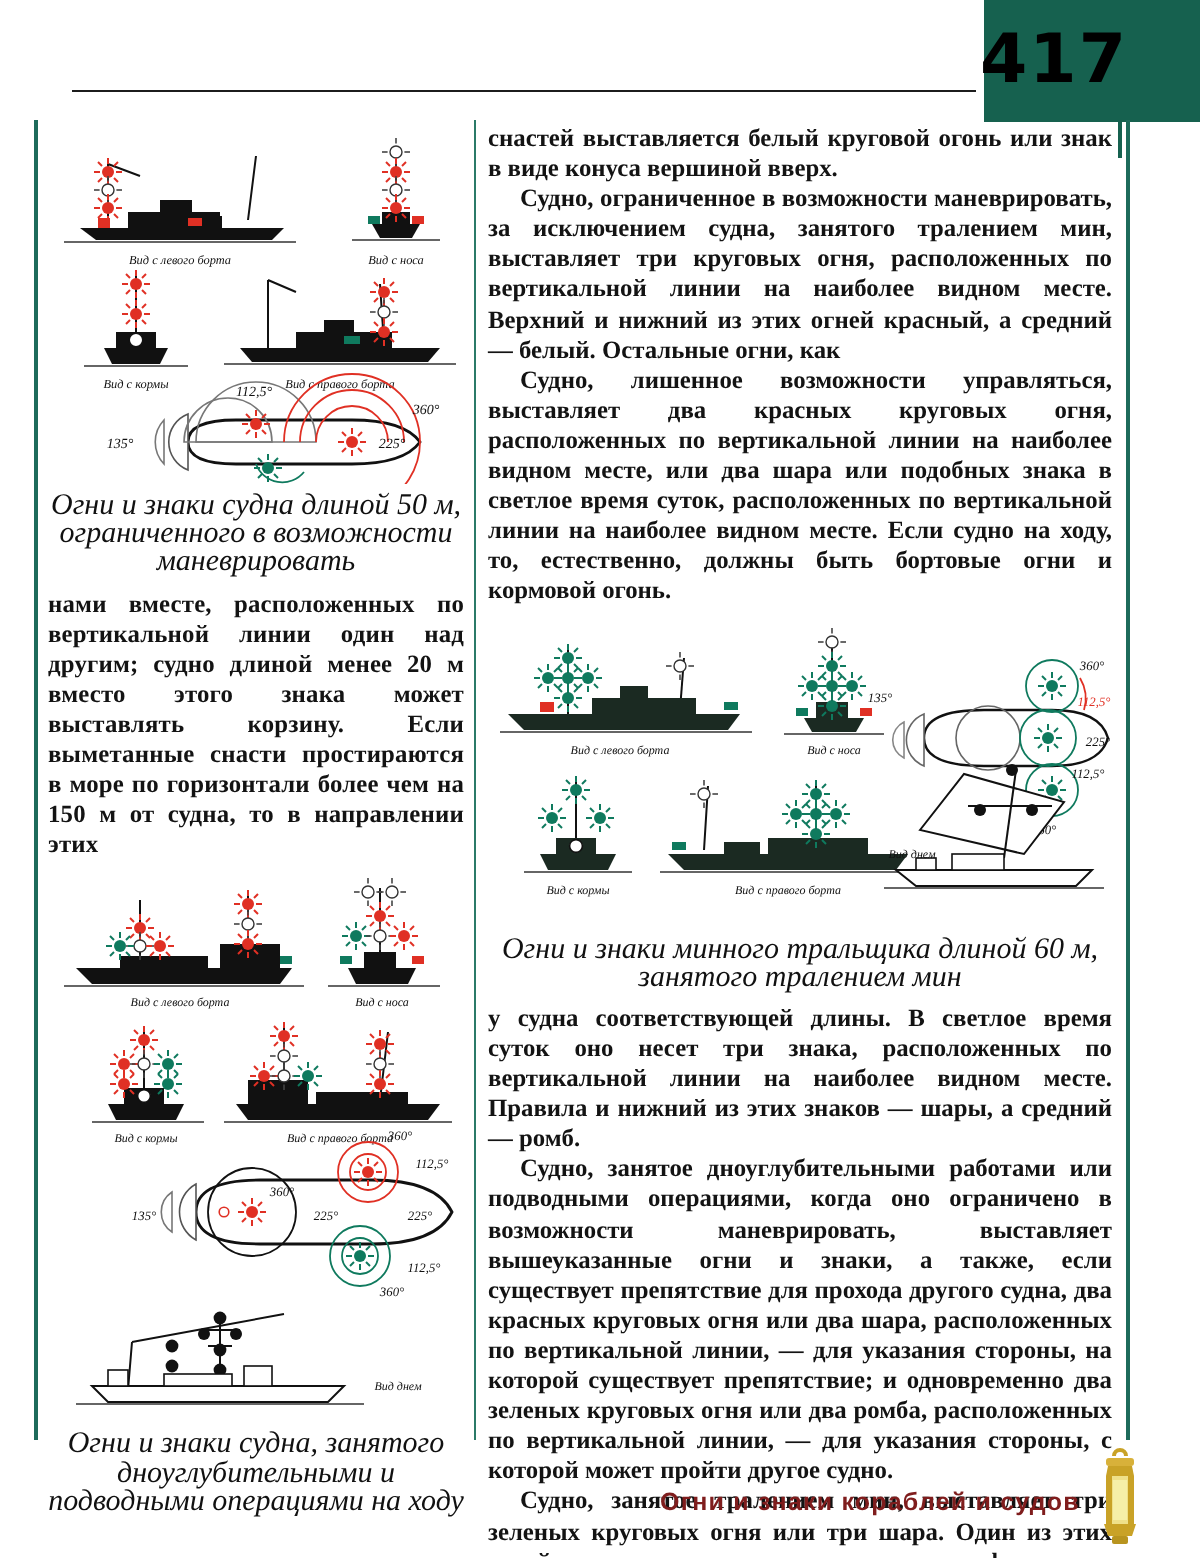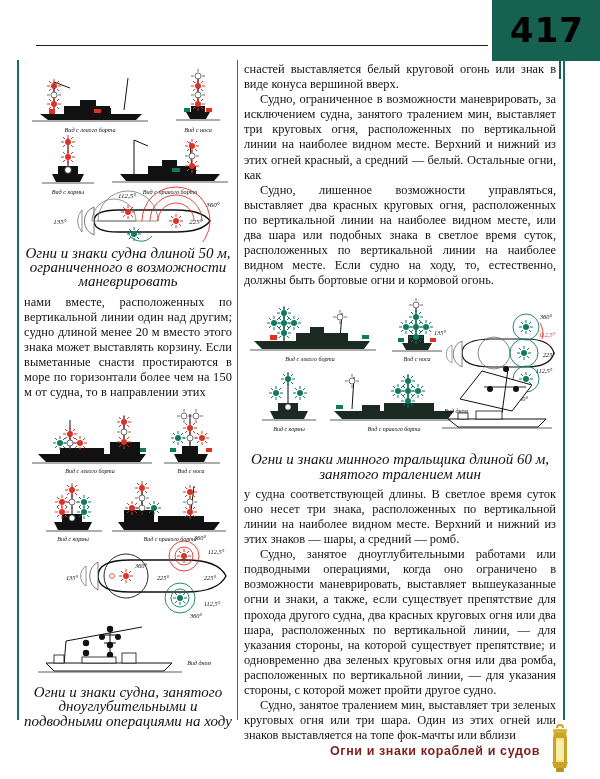--- a/index.html
+++ b/index.html
@@ -11,21 +11,21 @@
     overflow:hidden;
   }
   .page{position:absolute;inset:0;}
 
   
   .pagenum-block{
     position:absolute;right:0;top:0;width:108px;height:61px;
     background:#16614f;
   }
   .pagenum{
-    position:absolute;right:8px;top:10px;width:90px;
+    position:absolute;right:28px;top:10px;width:90px;
     text-align:center;
     font-family:"DejaVu Sans", sans-serif;
     font-weight:bold;font-size:34px;color:#000;
     letter-spacing:1px;
   }
   .pagenum-stem{
     position:absolute;right:39px;top:61px;width:2px;height:18px;
     background:#16614f;
   }
   .head-title{
@@ -46,20 +46,21 @@
 
   
   .col{position:absolute;top:62px;}
   .col-left{left:24px;width:208px;}
   .col-right{left:244px;width:312px;}
 
   p.body{
     margin:0;font-size:12.4px;line-height:15.1px;
     text-align:justify;color:#131313;
     font-family:"Liberation Serif", serif;
+    font-weight:bold;
   }
   p.body.indent{text-indent:16px;}
   p.body.tight{letter-spacing:.1px;}
 
   .caption{
     margin:4px 0 6px 0;
     text-align:center;font-style:italic;
     font-size:15px;line-height:14.2px;color:#111;
   }
 
@@ -447,21 +448,21 @@
           <text x="212" y="120" font-size="6" font-style="italic" text-anchor="middle" fill="#111">Вид днем</text>
         </g>
       </svg>
     </div>
 
     <div class="caption">
       <span>Огни и знаки минного тральщика длиной 60 м,</span><br>
       <span>занятого тралением мин</span>
     </div>
 
-    <p class="body">у судна соответствующей длины. В светлое время суток оно несет три знака, расположенных по вертикальной линии на наиболее видном месте. Верхний и нижний из этих знаков — шары, а средний — ромб.</p>
+    <p class="body">у судна соответствующей длины. В светлое время суток оно несет три знака, расположенных по вертикальной линии на наиболее видном месте. Правила и нижний из этих знаков — шары, а средний — ромб.</p>
     <p class="body indent">Судно, занятое дноуглубительными работами или подводными операциями, когда оно ограничено в возможности маневрировать, выставляет вышеуказанные огни и знаки, а также, если существует препятствие для прохода другого судна, два красных круговых огня или два шара, расположенных по вертикальной линии, — для указания стороны, на которой существует препятствие; и одновременно два зеленых круговых огня или два ромба, расположенных по вертикальной линии, — для указания стороны, с которой может пройти другое судно.</p>
     <p class="body indent">Судно, занятое тралением мин, выставляет три зеленых круговых огня или три шара. Один из этих огней или знаков выставляется на топе фок-мачты или вблизи</p>
   </div>
 
   <div class="footer-txt">Огни  и  знаки  кораблей  и  судов</div>
   <svg class="lantern" viewBox="0 0 26 54">
     <path d="M13 2 a4 4 0 0 1 4 4 h-2 a2 2 0 0 0 -4 0 h-2 a4 4 0 0 1 4 -4 Z" fill="#c9a227"></path>
     <rect x="6" y="7" width="14" height="4" rx="1.5" fill="#d8b13a"></rect>
     <path d="M7 11 L19 11 L20 16 L6 16 Z" fill="#c9a227"></path>
     <rect x="6" y="16" width="14" height="24" fill="#efe08a"></rect>

